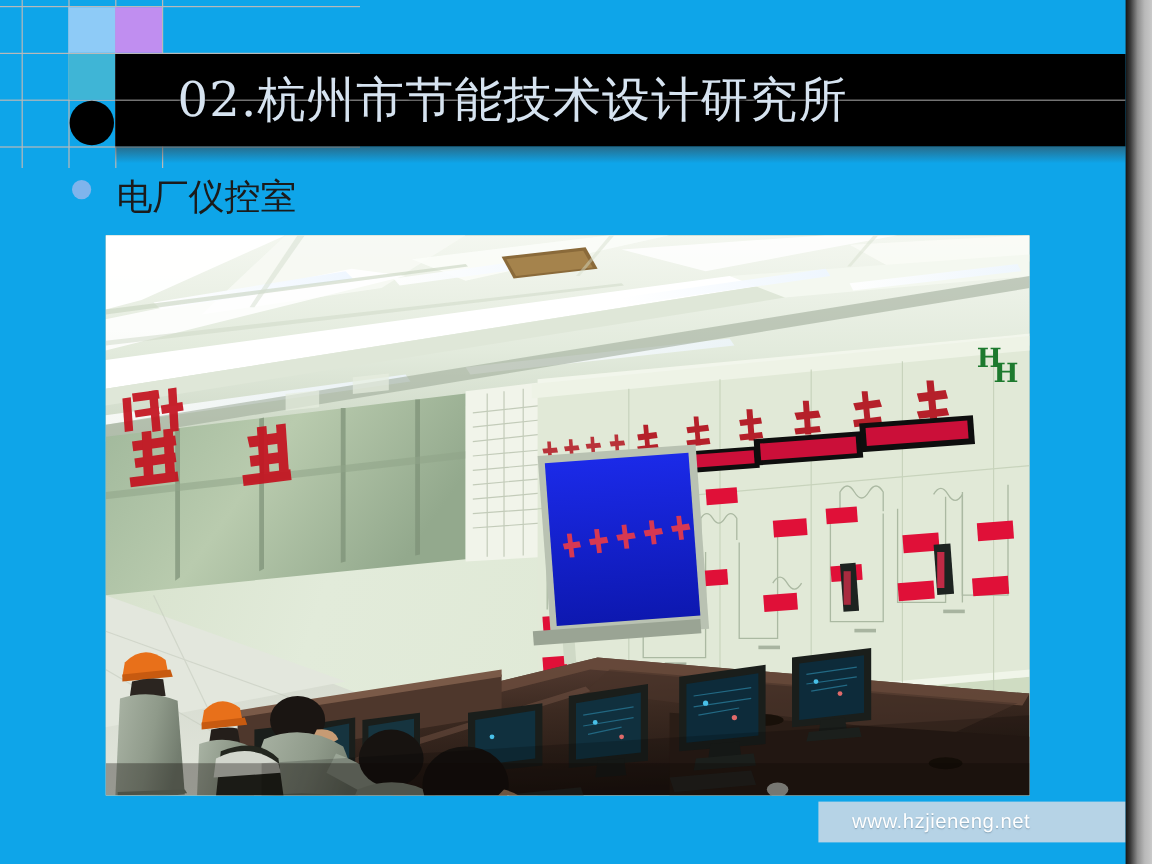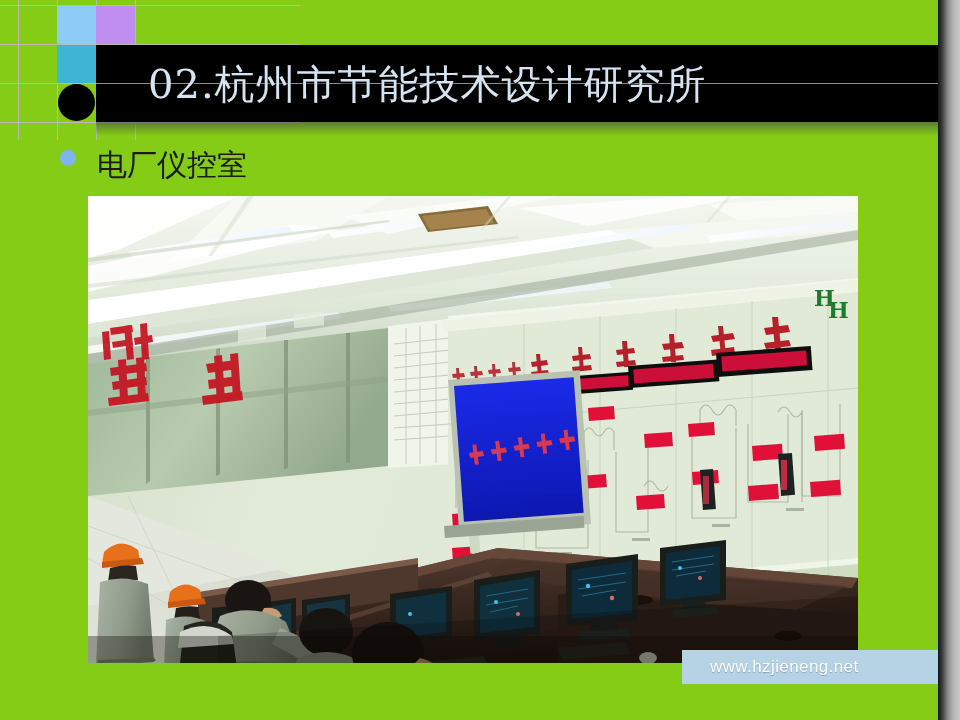--- a/index.html
+++ b/index.html
@@ -2,21 +2,21 @@
 <html><head>
 <meta charset="utf-8">
 <title>Presentation Slide</title>
 <style>
   html,body{margin:0;padding:0;}
   body{
     width:960px;height:720px;overflow:hidden;
     background:#ffffff;
     font-family:"Liberation Sans","DejaVu Sans",sans-serif;
   }
-  #slide{position:relative;width:960px;height:720px;overflow:hidden;background:#84cc16;}
+  #slide{position:relative;width:960px;height:720px;overflow:hidden;background:#0ea5e9;}
 
   
   .page-edge{
     position:absolute;left:938px;top:0;width:22px;height:720px;
     background:linear-gradient(to right,#151515 0px,#3a3a3a 4px,#8e8e8e 10px,#b9b9b9 16px,#c9c9c9 22px);
   }
 
   
   .grid-deco{position:absolute;left:0;top:0;width:300px;height:150px;}
   .gl{position:absolute;background:#b9b9b9;}
@@ -75,21 +75,21 @@
 
   
   .photo{
     position:absolute;left:88px;top:196px;width:770px;height:467px;
     overflow:hidden;background:#b9c3b4;
   }
   .photo svg{display:block;width:770px;height:467px;}
 
   
   .footer-bar{
-    position:absolute;left:682px;top:650px;width:256px;height:34px;
+    position:absolute;left:682px;top:668px;width:256px;height:34px;
     background:#b6d3e6;
     display:flex;align-items:center;
   }
   .footer-text{
     margin-left:28px;
     color:#ffffff;
     font-size:17px;
     letter-spacing:.4px;
     font-family:"Liberation Sans","DejaVu Sans",sans-serif;
     text-shadow:0 1px 1px rgba(90,120,140,.55);

